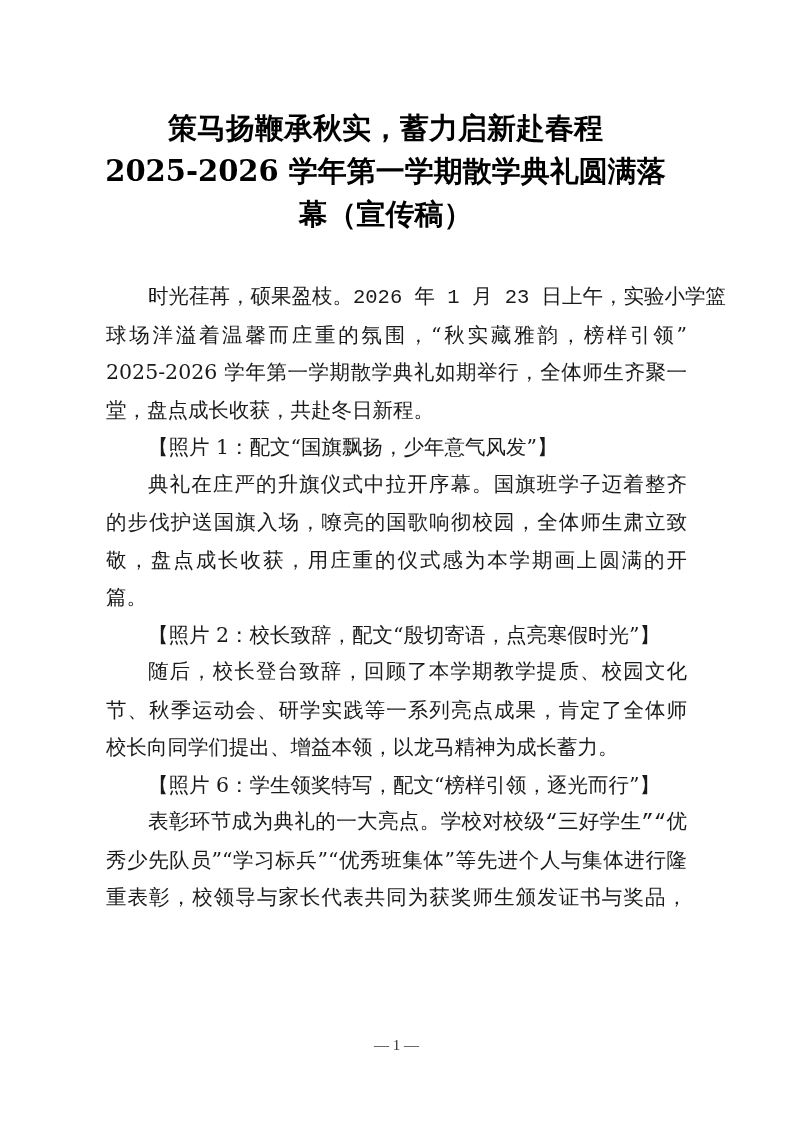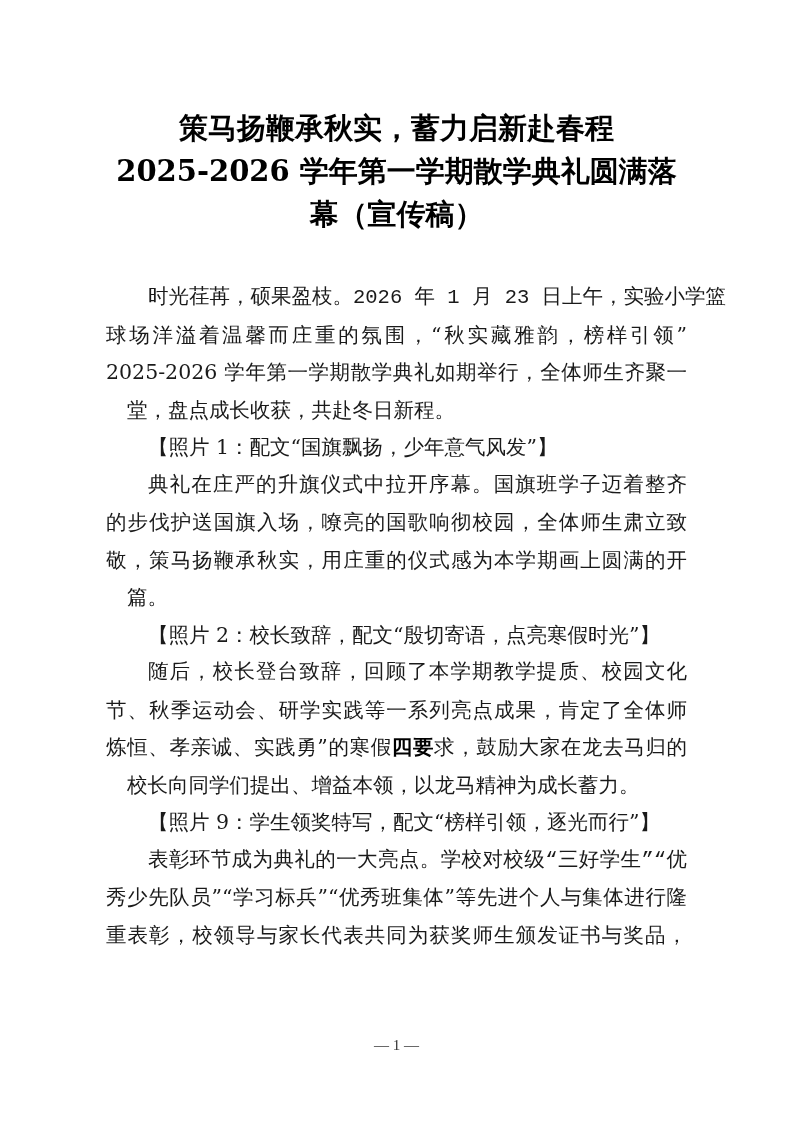--- a/index.html
+++ b/index.html
@@ -1,28 +1,28 @@
 <!DOCTYPE html>
 <html><head>
 <meta charset="utf-8">
 <style>
   html, body { margin: 0; padding: 0; background: #ffffff; }
   body { width: 793px; height: 1122px; position: relative; overflow: hidden;
          font-family: "DejaVu Serif", "Liberation Serif", serif; color: #111111; }
   .page { position: absolute; left: 0; top: 0; width: 793px; height: 1122px; background: #ffffff; }
-  .title { position: absolute; left: 96px; width: 601px; text-align: center;
+  .title { position: absolute; left: 85px; width: 601px; text-align: center;
            font-family: "DejaVu Serif", "Liberation Serif", serif; font-weight: bold;
            font-size: 29px; line-height: 43px; color: #000; }
   .title-line { display: block; white-space: nowrap; height: 43px; }
   .body { position: absolute; left: 106px; top: 279px; width: 581px; }
   .line { display: block; height: 37.5px; line-height: 37.5px; font-size: 20.5px;
           white-space: nowrap; text-align: justify; text-align-last: justify;
           letter-spacing: 0px; color: #1a1a1a; }
   .line.indent { padding-left: 42px; font-family: Liberation Mono, monospace; }
-  .line.last { text-align-last: left; margin-left: 21px; }
+  .line.last { text-align-last: left; }
   .line.caption { padding-left: 42px; text-align-last: left; }
   .line .bold { font-weight: bold; color: #000; }
   .page-number { position: absolute; left: 0; width: 793px; top: 1037px; text-align: center;
                  font-size: 15px; color: #333; font-family: "Liberation Serif", serif; }
 </style>
 </head>
 <body>
 
 <div class="page">
 
@@ -35,31 +35,30 @@
   <div class="body">
     <span class="line indent">时光荏苒，硕果盈枝。2026 年 1 月 23 日上午，实验小学篮</span>
     <span class="line">球场洋溢着温馨而庄重的氛围，“秋实藏雅韵，榜样引领”</span>
     <span class="line">2025-2026 学年第一学期散学典礼如期举行，全体师生齐聚一</span>
     <span class="line last">堂，盘点成长收获，共赴冬日新程。</span>
 
     <span class="line caption">【照片 1：配文“国旗飘扬，少年意气风发”】</span>
 
     <span class="line indent">典礼在庄严的升旗仪式中拉开序幕。国旗班学子迈着整齐</span>
     <span class="line">的步伐护送国旗入场，嘹亮的国歌响彻校园，全体师生肃立致</span>
-    <span class="line">敬，策马扬鞭承秋实，用庄重的仪式感为本学期画上圆满的开</span>
+    <span class="line">敬，盘点成长收获，用庄重的仪式感为本学期画上圆满的开</span>
     <span class="line last">篇。</span>
 
     <span class="line caption">【照片 2：校长致辞，配文“殷切寄语，点亮寒假时光”】</span>
 
     <span class="line indent">随后，校长登台致辞，回顾了本学期教学提质、校园文化</span>
     <span class="line">节、秋季运动会、研学实践等一系列亮点成果，肯定了全体师</span>
-    <span class="line"><span>炼恒、孝亲诚、实践勇”的寒假</span><span class="bold">四要</span><span>求，鼓励大家在龙去马归的</span></span>
     <span class="line last">校长向同学们提出、增益本领，以龙马精神为成长蓄力。</span>
 
-    <span class="line caption">【照片 9：学生领奖特写，配文“榜样引领，逐光而行”】</span>
+    <span class="line caption">【照片 6：学生领奖特写，配文“榜样引领，逐光而行”】</span>
 
     <span class="line indent">表彰环节成为典礼的一大亮点。学校对校级“三好学生”“优</span>
     <span class="line">秀少先队员”“学习标兵”“优秀班集体”等先进个人与集体进行隆</span>
     <span class="line">重表彰，校领导与家长代表共同为获奖师生颁发证书与奖品，</span>
   </div>
 
   <div class="page-number">— 1 —</div>
 </div>
 
 </body></html>

